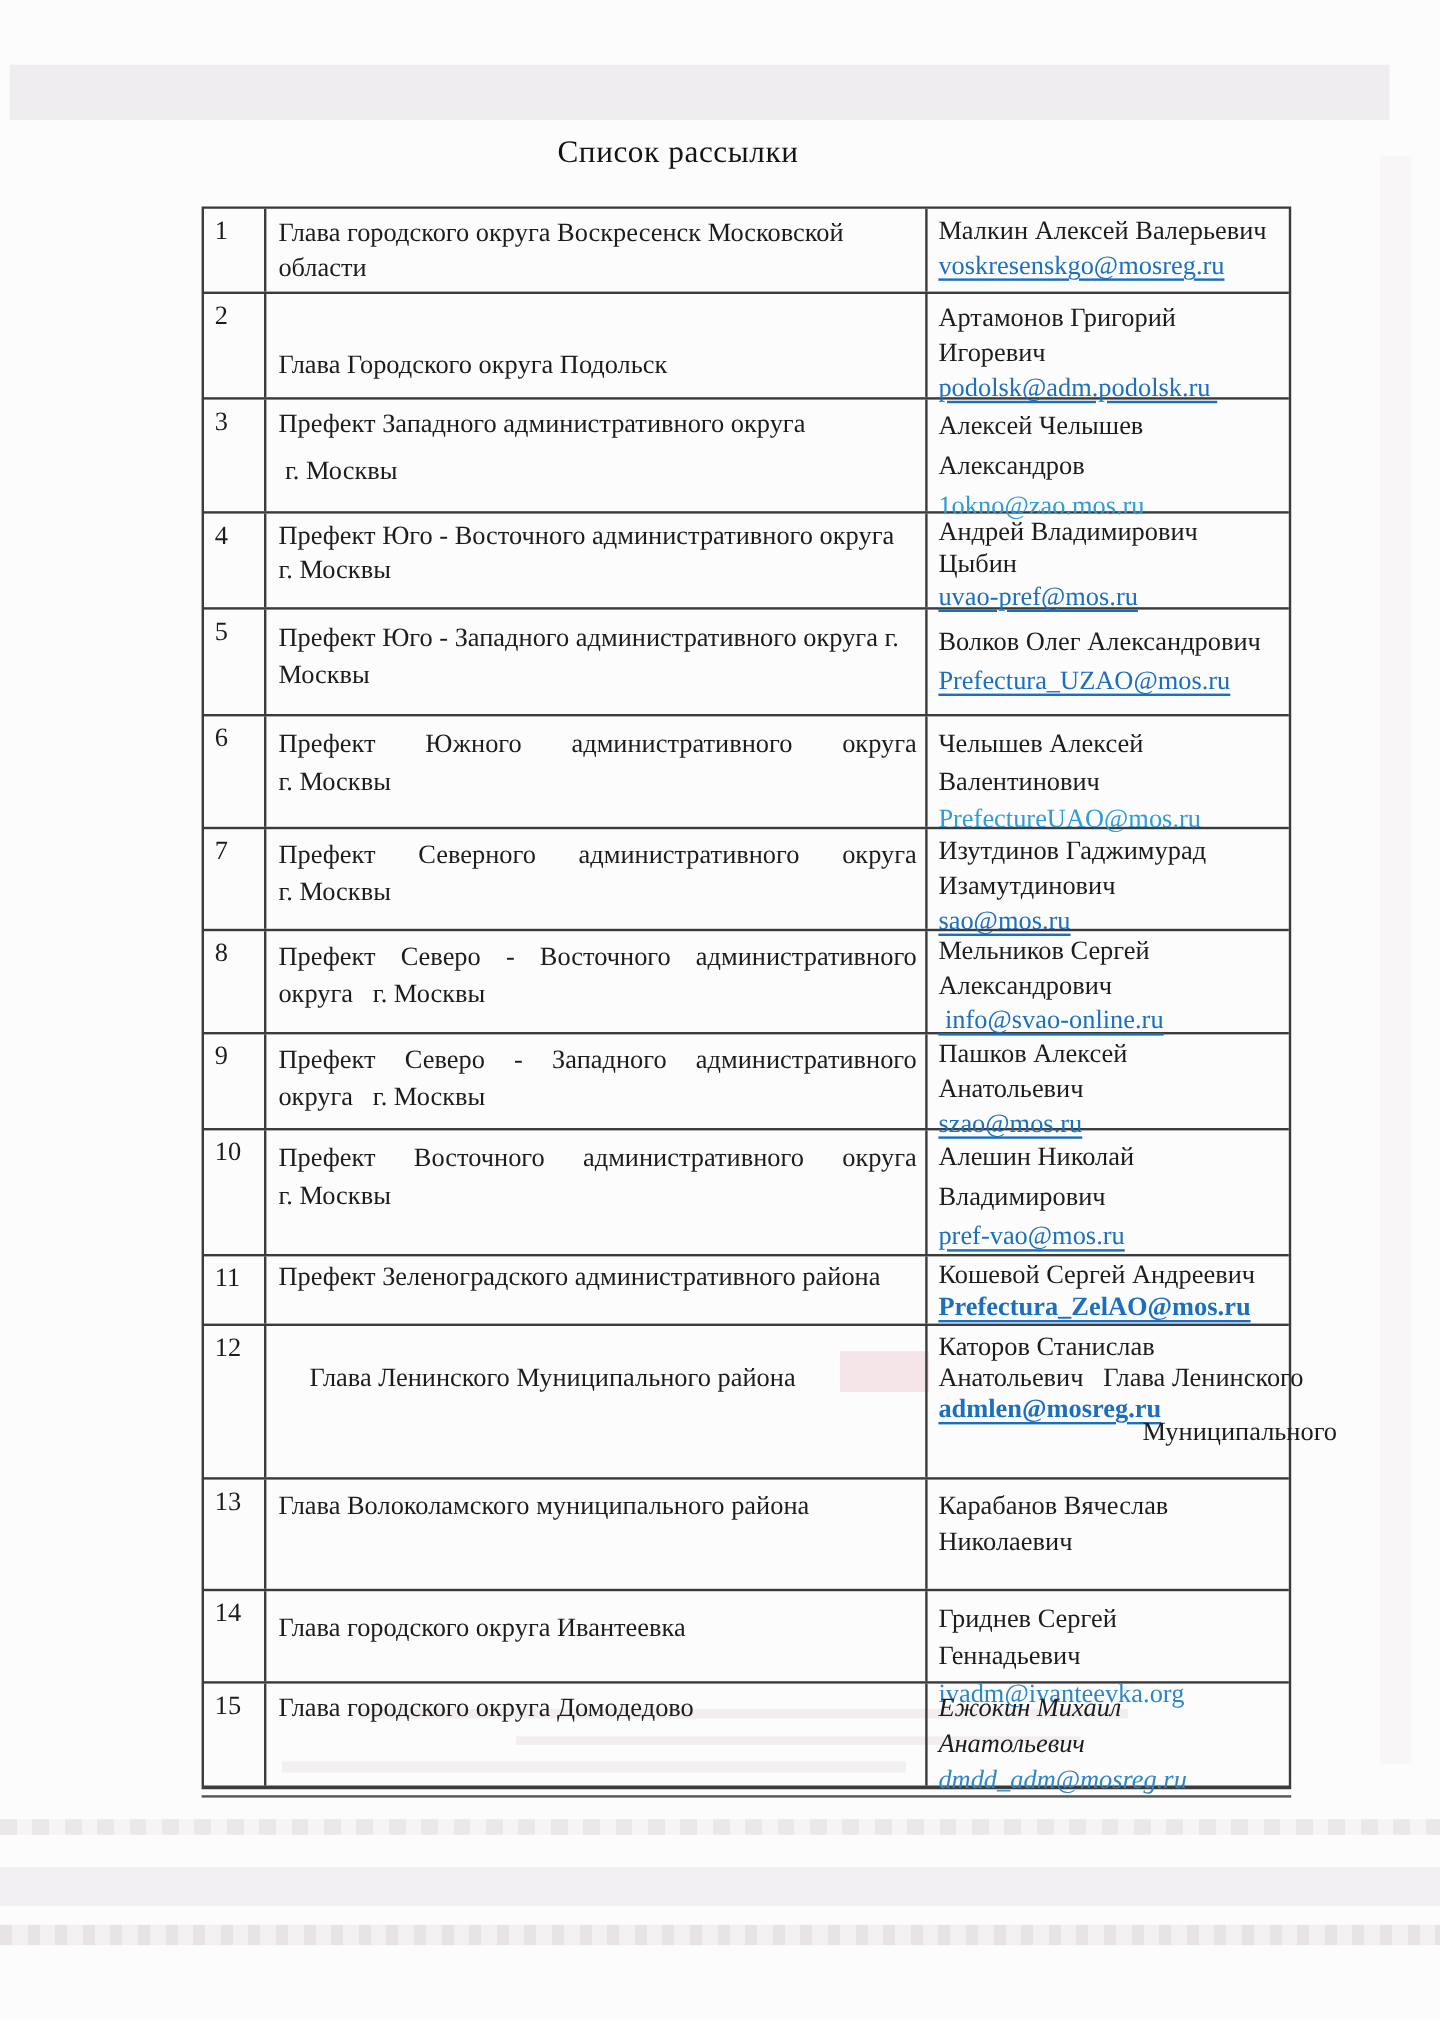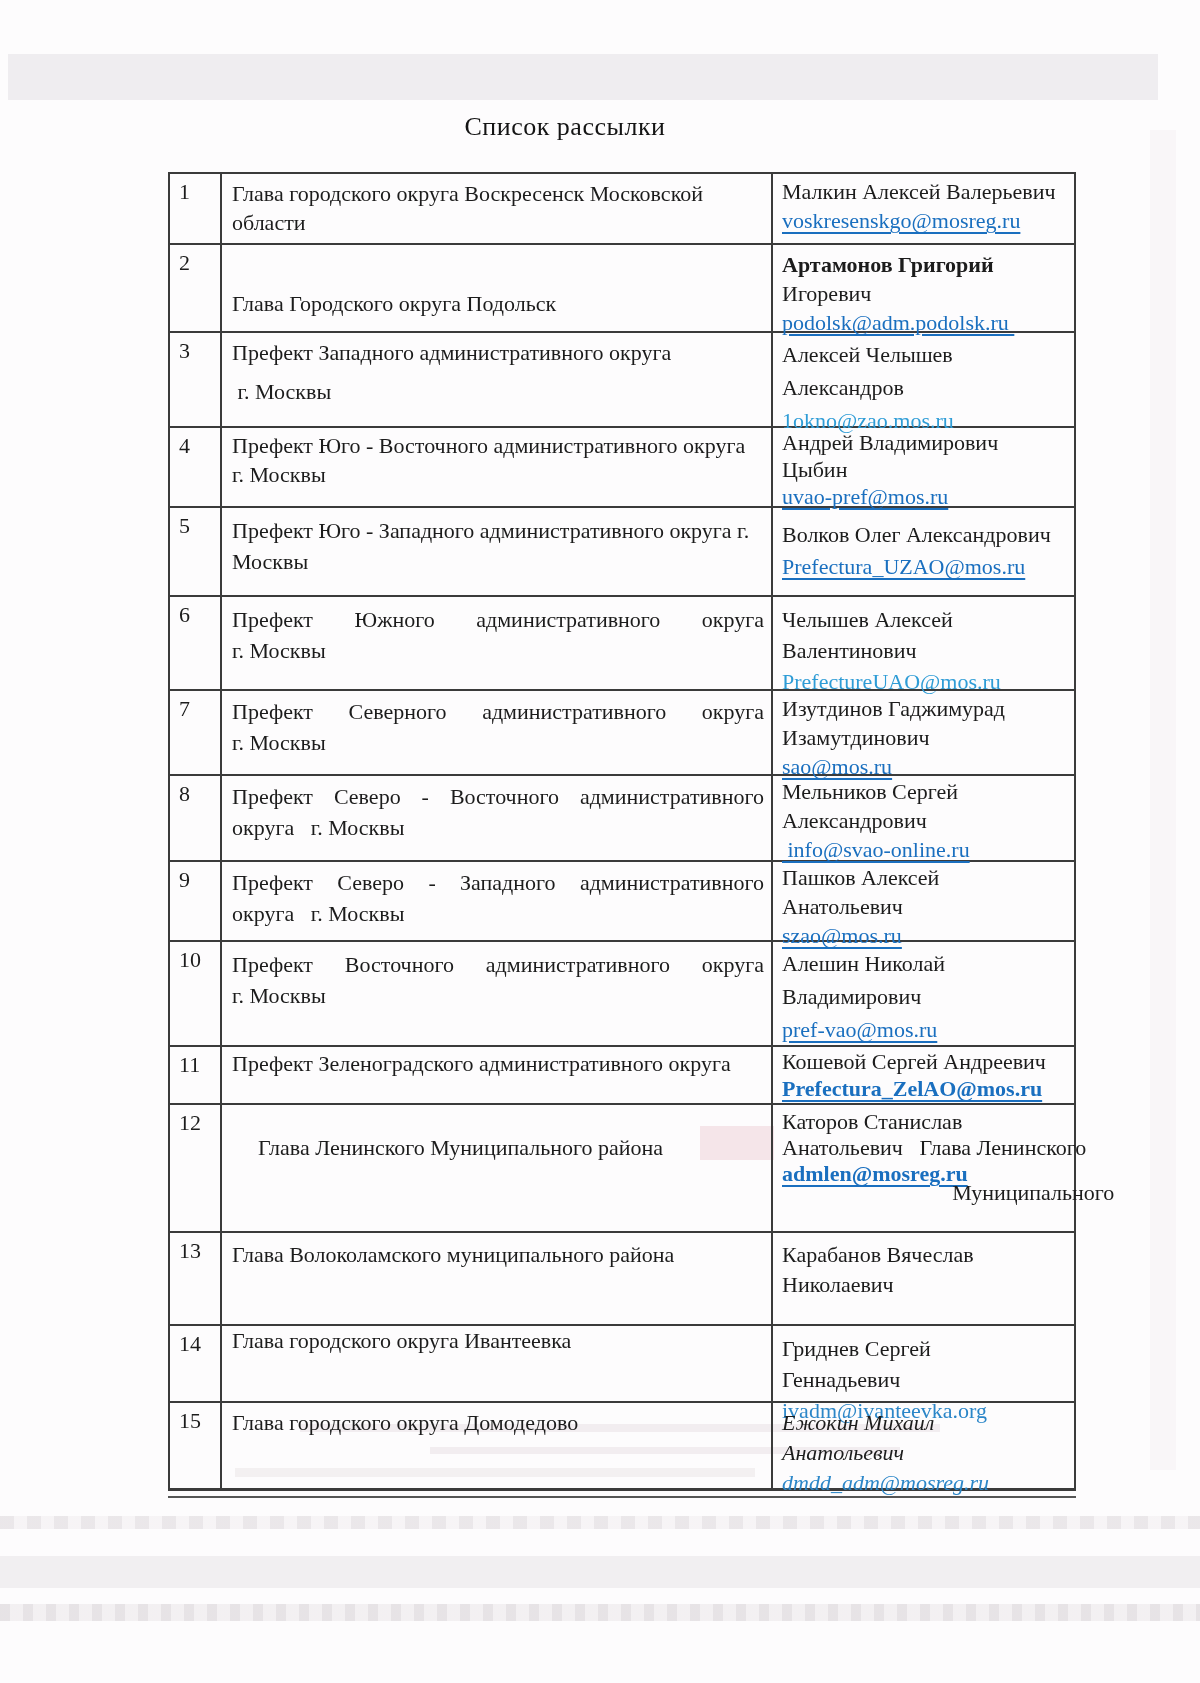--- a/index.html
+++ b/index.html
@@ -74,21 +74,21 @@
         <div class="tline" style="line-height: 29px;">Малкин Алексей Валерьевич</div>
         <div class="tline" style="line-height: 29px;"><span class="email u">voskresenskgo@mosreg.ru</span></div>
       </div>
     </div>
     <div class="row" style="height: 88px;">
       <div class="cnum">2</div>
       <div class="cdesc" style="padding-top: 44px;">
         <div class="tline" style="line-height: 29px;">Глава Городского округа Подольск</div>
       </div>
       <div class="ccon" style="padding-top: 5px;">
-        <div class="tline" style="line-height: 29px; font-weight: bold;">Артамонов Григорий</div>
+        <div class="tline" style="line-height: 29px;">Артамонов Григорий</div>
         <div class="tline" style="line-height: 29px;">Игоревич</div>
         <div class="tline" style="line-height: 29px;"><span class="email u">podolsk@adm.podolsk.ru&nbsp;</span></div>
       </div>
     </div>
     <div class="row" style="height: 95px;">
       <div class="cnum">3</div>
       <div class="cdesc" style="padding-top: 5px;">
         <div class="tline" style="line-height: 29px;">Префект Западного административного округа</div>
         <div class="tline" style="line-height: 29px; margin-top: 10px;">&nbsp;г. Москвы</div>
       </div>
@@ -204,21 +204,21 @@
       </div>
       <div class="ccon" style="padding-top: 5px;">
         <div class="tline" style="line-height: 33px;">Алешин Николай</div>
         <div class="tline" style="line-height: 33px;">Владимирович</div>
         <div class="tline" style="line-height: 33px;"><span class="email u">pref-vao@mos.ru</span></div>
       </div>
     </div>
     <div class="row" style="height: 58px;">
       <div class="cnum">11</div>
       <div class="cdesc" style="padding-top: 3px;">
-        <div class="tline" style="line-height: 27px; white-space: nowrap;">Префект Зеленоградского административного округа</div>
+        <div class="tline" style="line-height: 27px; white-space: nowrap;">Префект Зеленоградского административного района</div>
       </div>
       <div class="ccon" style="padding-top: 1px;">
         <div class="tline" style="line-height: 27px; white-space: nowrap;">Кошевой Сергей Андреевич</div>
         <div class="tline" style="line-height: 27px;"><span class="email u b">Prefectura_ZelAO@mos.ru</span></div>
       </div>
     </div>
     <div class="row" style="height: 128px;">
       <div class="cnum">12</div>
       <div class="cdesc" style="padding-top: 30px;">
         <div class="tline" style="line-height: 26px; padding-left: 26px;">Глава Ленинского Муниципального района</div>
@@ -235,21 +235,21 @@
       <div class="cdesc" style="padding-top: 7px;">
         <div class="tline" style="line-height: 29px;">Глава Волоколамского муниципального района</div>
       </div>
       <div class="ccon" style="padding-top: 7px;">
         <div class="tline" style="line-height: 30px;">Карабанов Вячеслав</div>
         <div class="tline" style="line-height: 30px;">Николаевич</div>
       </div>
     </div>
     <div class="row" style="height: 77px; justify-content: space-between;">
       <div class="cnum">14</div>
-      <div class="cdesc" style="">
+      <div class="cdesc" style="padding-top: 15px;">
         <div class="tline" style="line-height: 29px;">Глава городского округа Ивантеевка</div>
       </div>
       <div class="ccon" style="padding-top: 7px;">
         <div class="tline" style="line-height: 31px;">Гриднев Сергей</div>
         <div class="tline" style="line-height: 31px;">Геннадьевич</div>
         <div class="tline" style="line-height: 31px;"><span class="email mid">ivadm@ivanteevka.org</span></div>
       </div>
     </div>
     <div class="row" style="height: 87px;">
       <div class="cnum">15</div>

